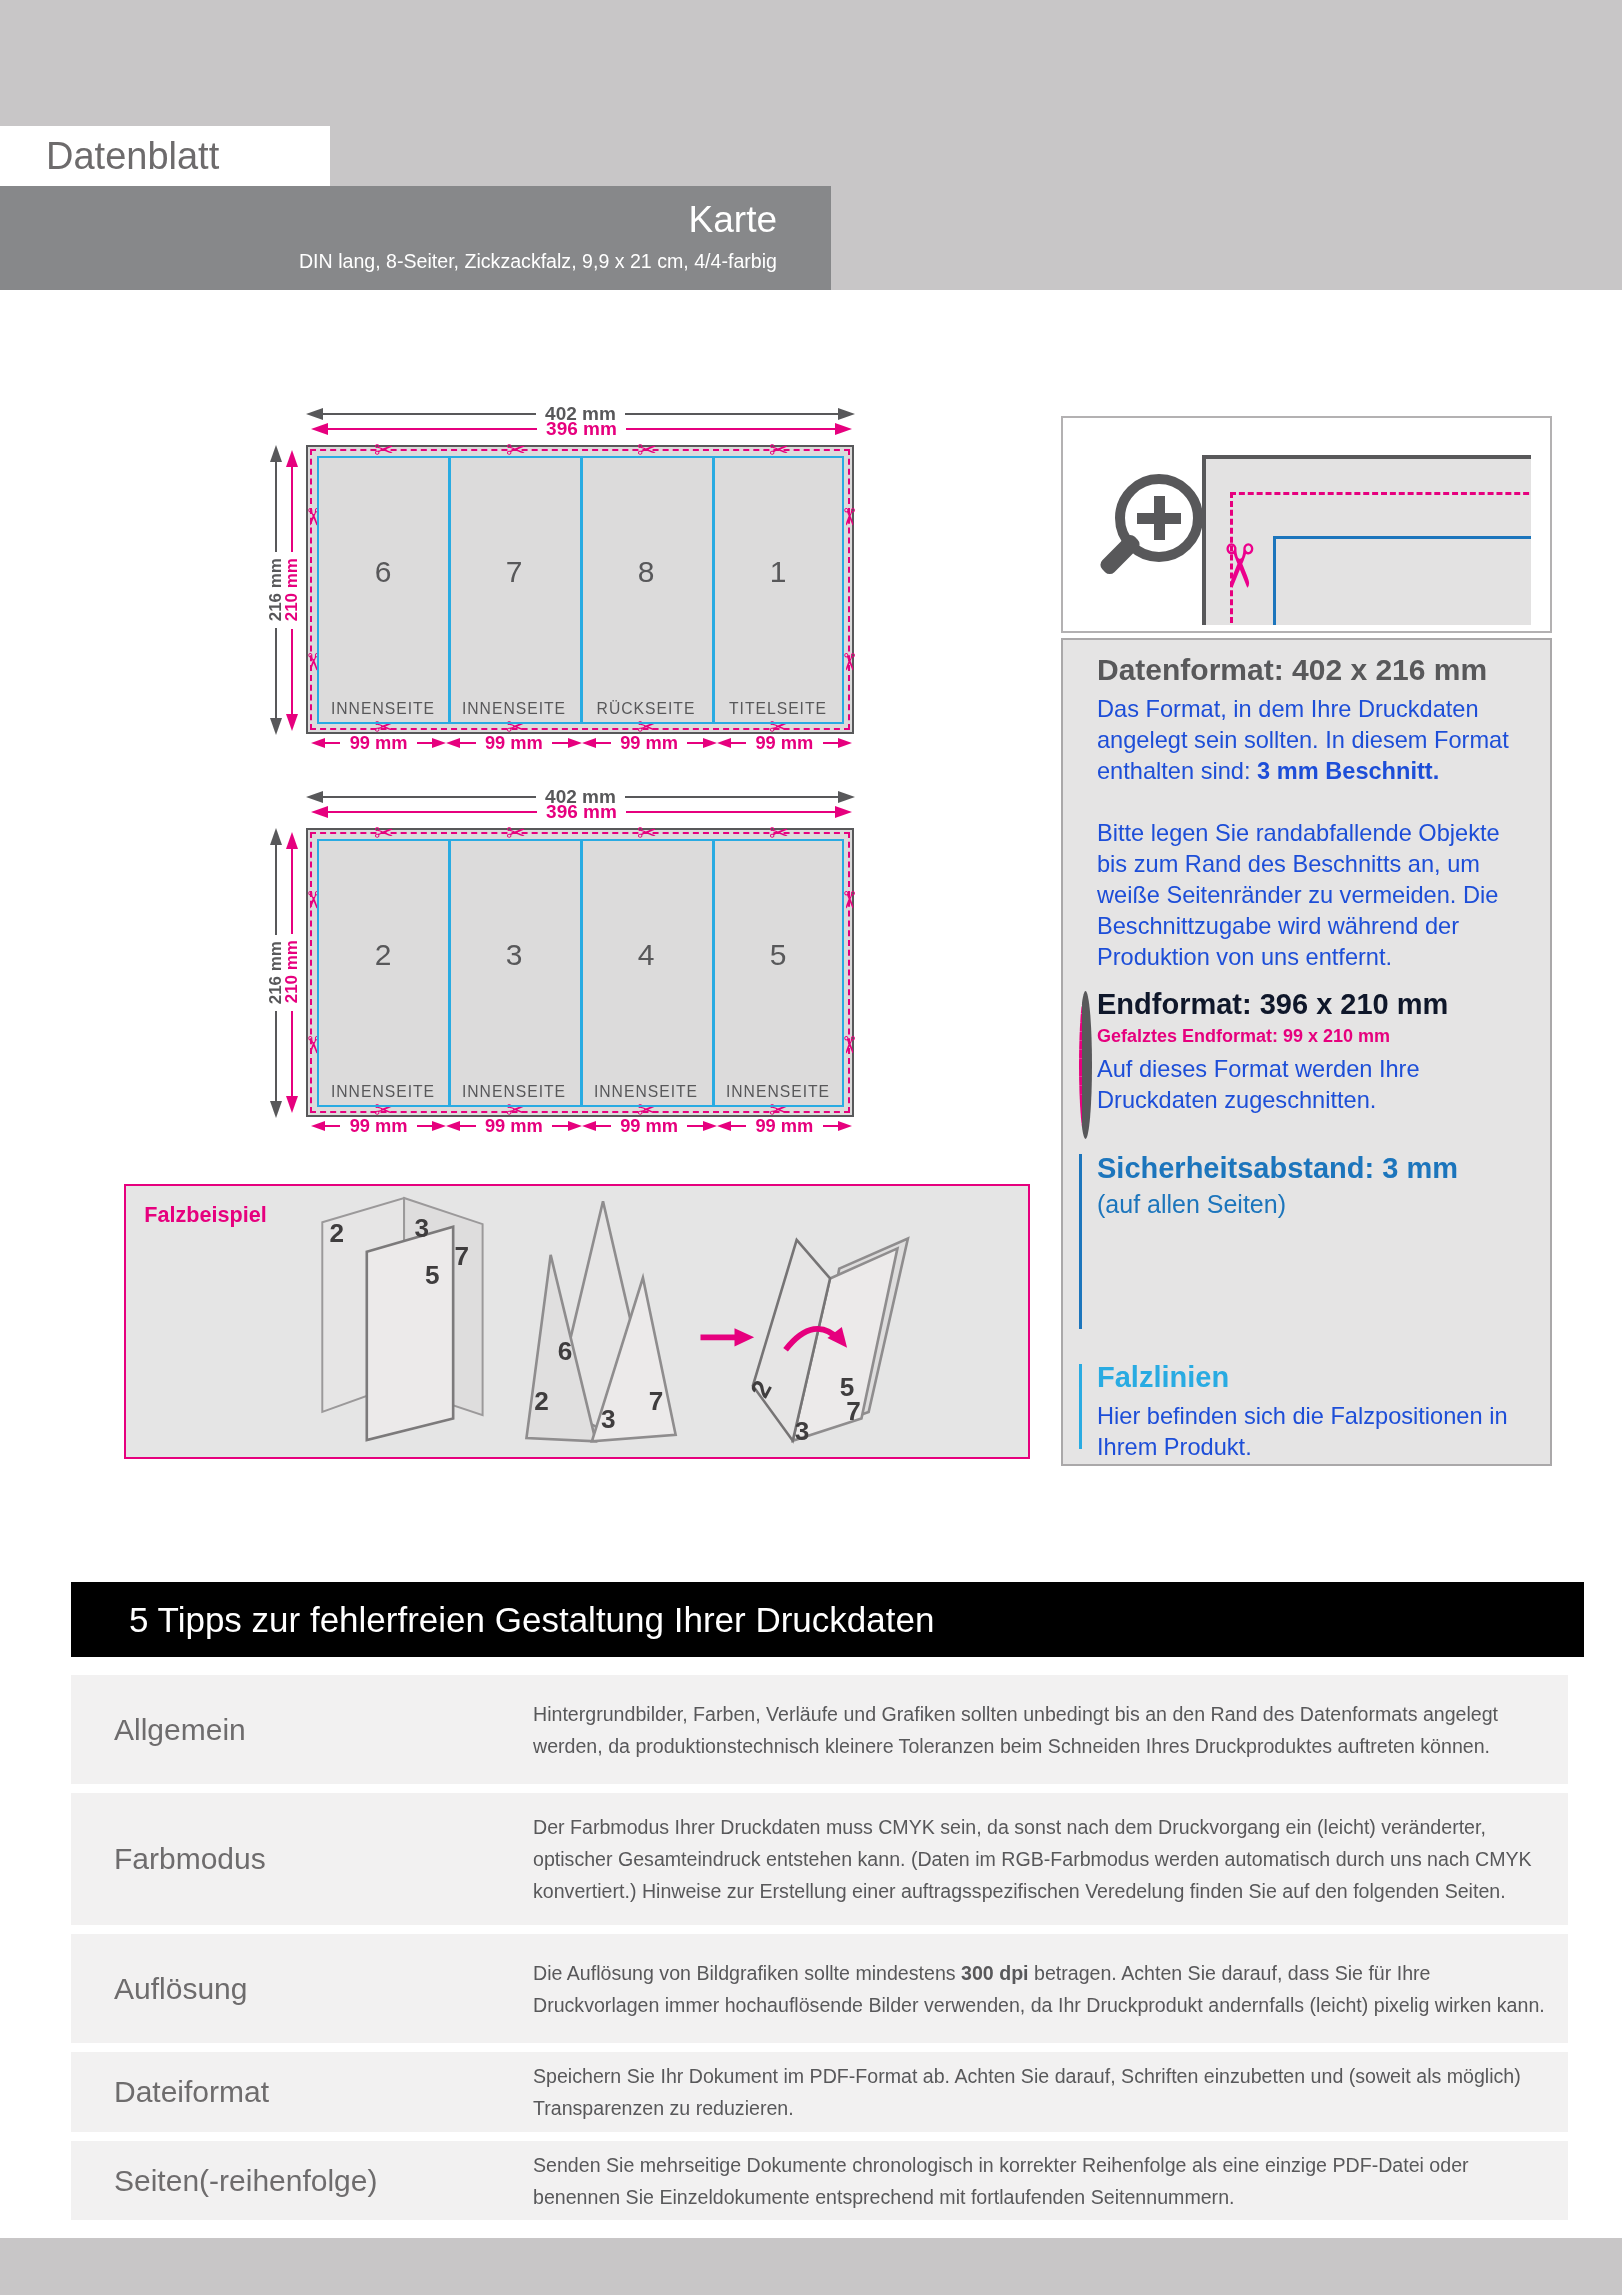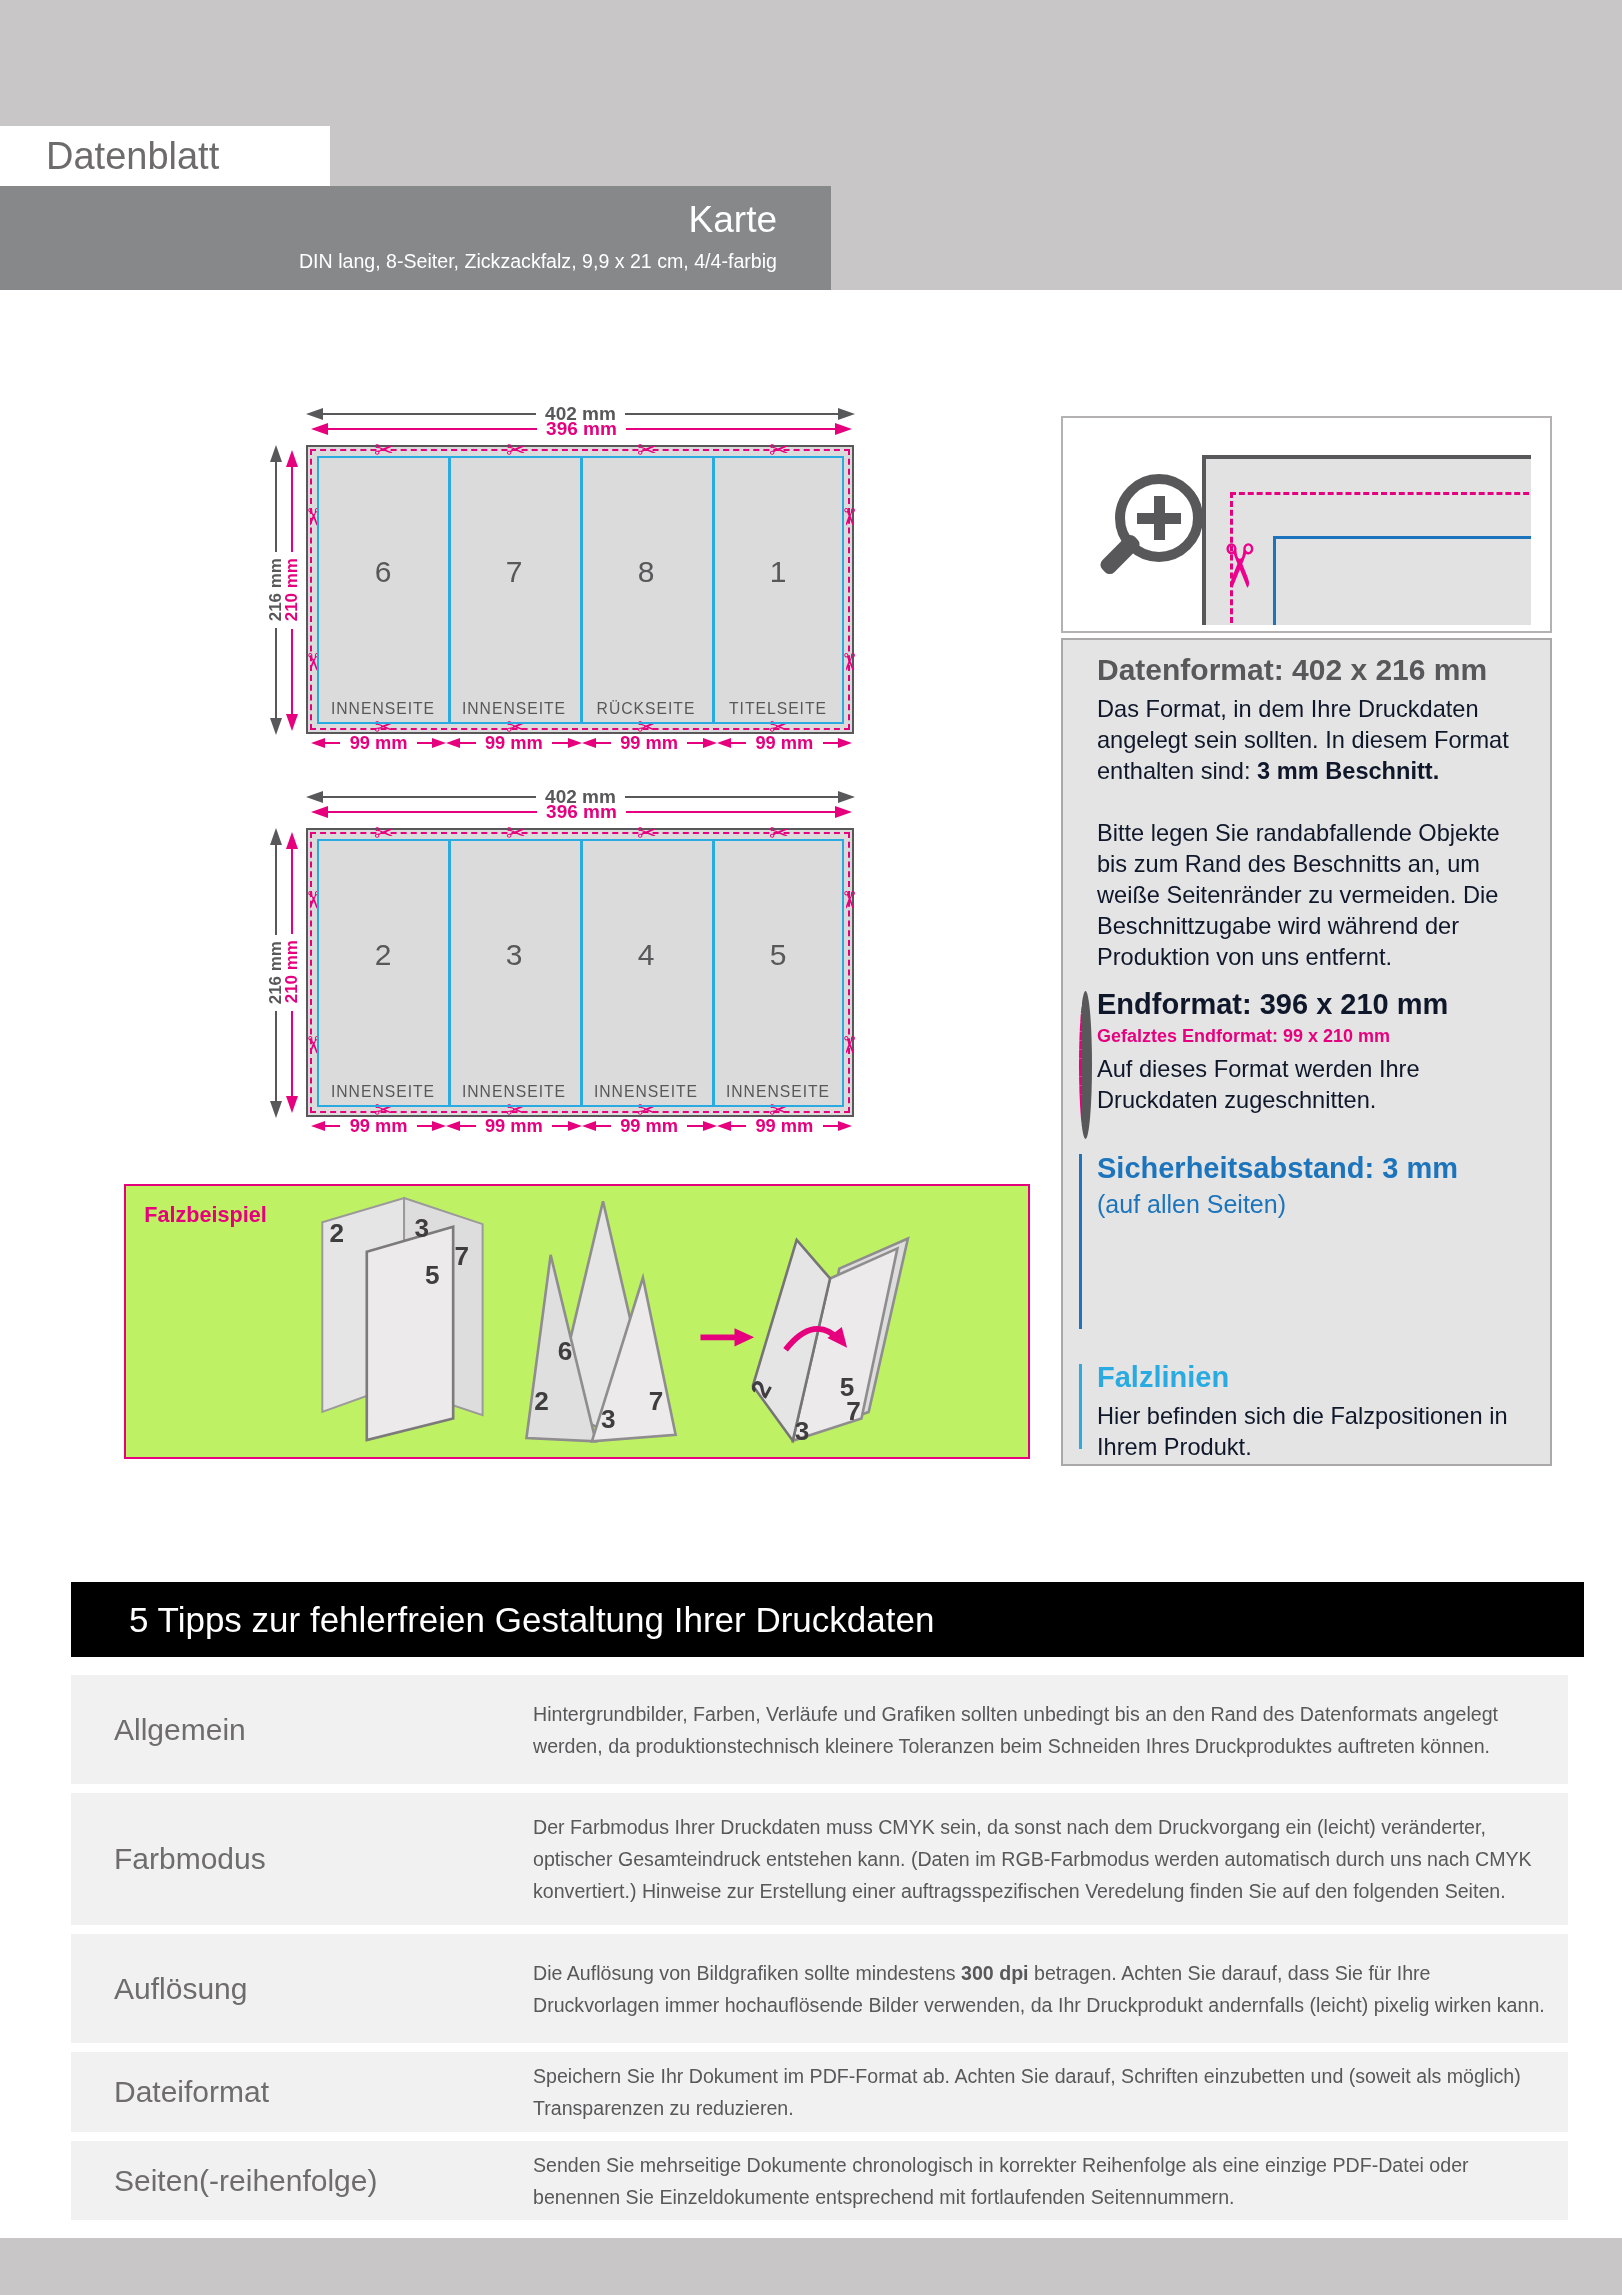--- a/index.html
+++ b/index.html
@@ -42,21 +42,21 @@
   .bleed{position:absolute;left:2px;top:2px;right:2px;bottom:2px;border:2.6px dashed #e6007e;}
   .safe{position:absolute;left:8.5px;top:8.5px;right:8.5px;bottom:8.5px;border:2.6px solid #29abe2;}
   .fold{position:absolute;top:8.5px;bottom:8.5px;width:2.6px;background:#29abe2;}
   .pnum{position:absolute;top:44%;transform:translate(-50%,-50%);font-size:30px;color:#58585a;}
   .pcap{position:absolute;bottom:14.4px;transform:translateX(-50%);font-size:15.7px;letter-spacing:1px;color:#58585a;white-space:nowrap;}
   .scis{position:absolute;color:#e6007e;font-size:23.6px;line-height:1;transform:translate(-50%,-50%);}
   .scis.v{transform:translate(-50%,-50%) rotate(90deg);}
 
   
   .falz-box{position:absolute;left:124px;top:1184px;width:906px;height:275px;box-sizing:border-box;
-            border:2.6px solid #e6007e;background:#bef264;}
+            border:2.6px solid #e6007e;background:#e5e5e5;}
   .falz-box .lbl{position:absolute;left:18.3px;top:15.7px;font-size:21.6px;font-weight:bold;color:#e6007e;}
   .falz-box svg{position:absolute;left:0;top:0;}
 
   
   .img-box{position:absolute;left:1061px;top:416px;width:491px;height:217px;box-sizing:border-box;
            background:#ffffff;border:2px solid #b3b1b2;}
   .corner{position:absolute;left:139px;top:37px;width:325px;height:166px;background:#e3e2e2;
           border-top:4.6px solid #58585a;border-left:4.6px solid #58585a;overflow:hidden;}
   .corner .bleedL{position:absolute;left:23.6px;top:33px;right:-6.5px;bottom:-6.5px;
           border-top:3.3px dashed #e6007e;border-left:3.3px dashed #e6007e;}
@@ -72,21 +72,21 @@
 
   .info-box{position:absolute;left:1061px;top:638px;width:491px;height:828px;box-sizing:border-box;
             background:#e5e4e4;border:2px solid #aaa8a9;}
   .info-box .blk{position:absolute;left:34px;width:432px;}
   .h-dark{font-size:30px;font-weight:bold;color:#58585a;}
   .h-mag{font-size:29px;font-weight:bold;color:#0f172a;}
   .h-mag2{font-size:18px;font-weight:bold;color:#e6007e;margin-top:5.2px;}
   .h-blue{font-size:29px;font-weight:bold;color:#1c75bc;}
   .h-blue2{font-size:25px;color:#1c75bc;margin-top:5.2px;}
   .h-cyan{font-size:29px;font-weight:bold;color:#29abe2;}
-  .body-txt{font-size:23.6px;line-height:31px;color:#0f172a;margin-top:6.5px;}
+  .body-txt{font-size:23.6px;line-height:31px;color:#1d4ed8;margin-top:6.5px;}
   .accent{position:absolute;left:15.7px;width:0;}
   .accent.mag{border-left:3.9px dashed #e6007e;}
   .accent.blue{border-left:3.9px solid #1c75bc;}
   .accent.cyan{border-left:3.9px solid #29abe2;}
 
   
   .tips-bar{position:absolute;left:71px;top:1582px;width:1497px;height:75px;background:#000000;padding-left:16px;}
   .tips-bar .t{font-size:35px;font-weight:300;color:#ffffff;line-height:75px;padding-left:42px;}
   .tip-row{position:absolute;left:71px;width:1497px;background:#f2f1f1;}
   .tip-row .lab{position:absolute;left:43px;top:50%;transform:translateY(-50%);font-size:30px;color:#6e6c6d;white-space:nowrap;}

